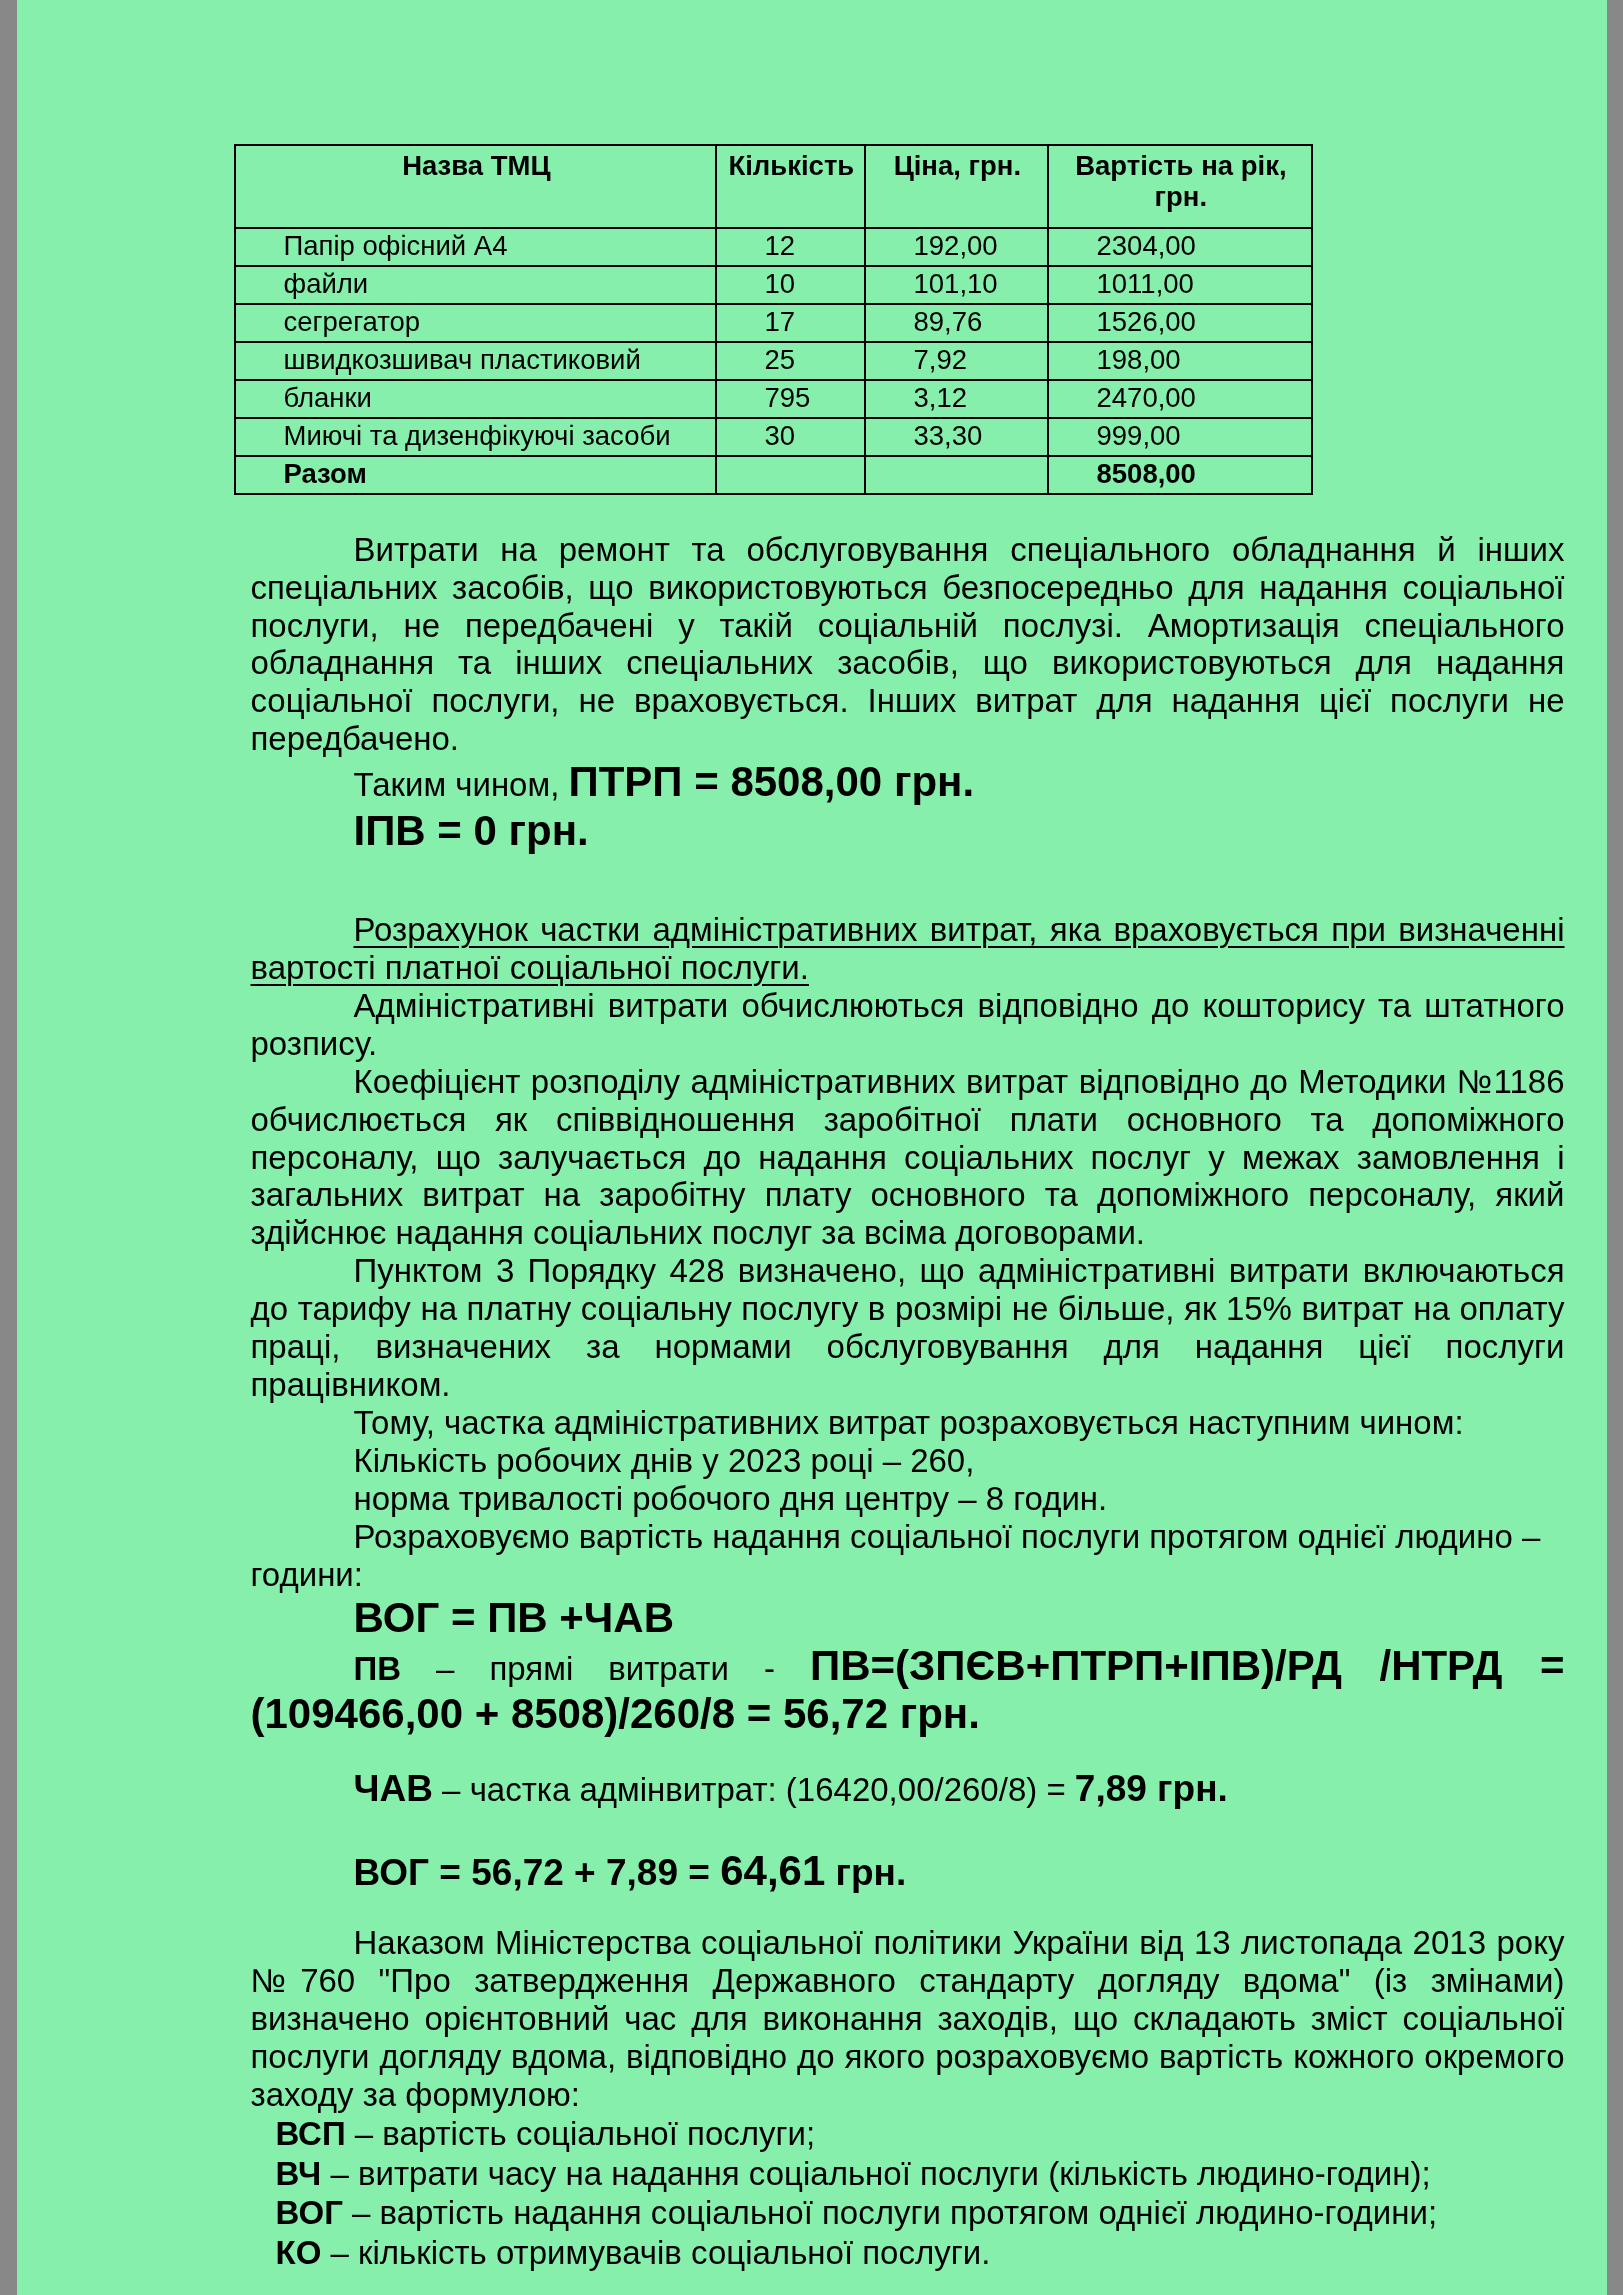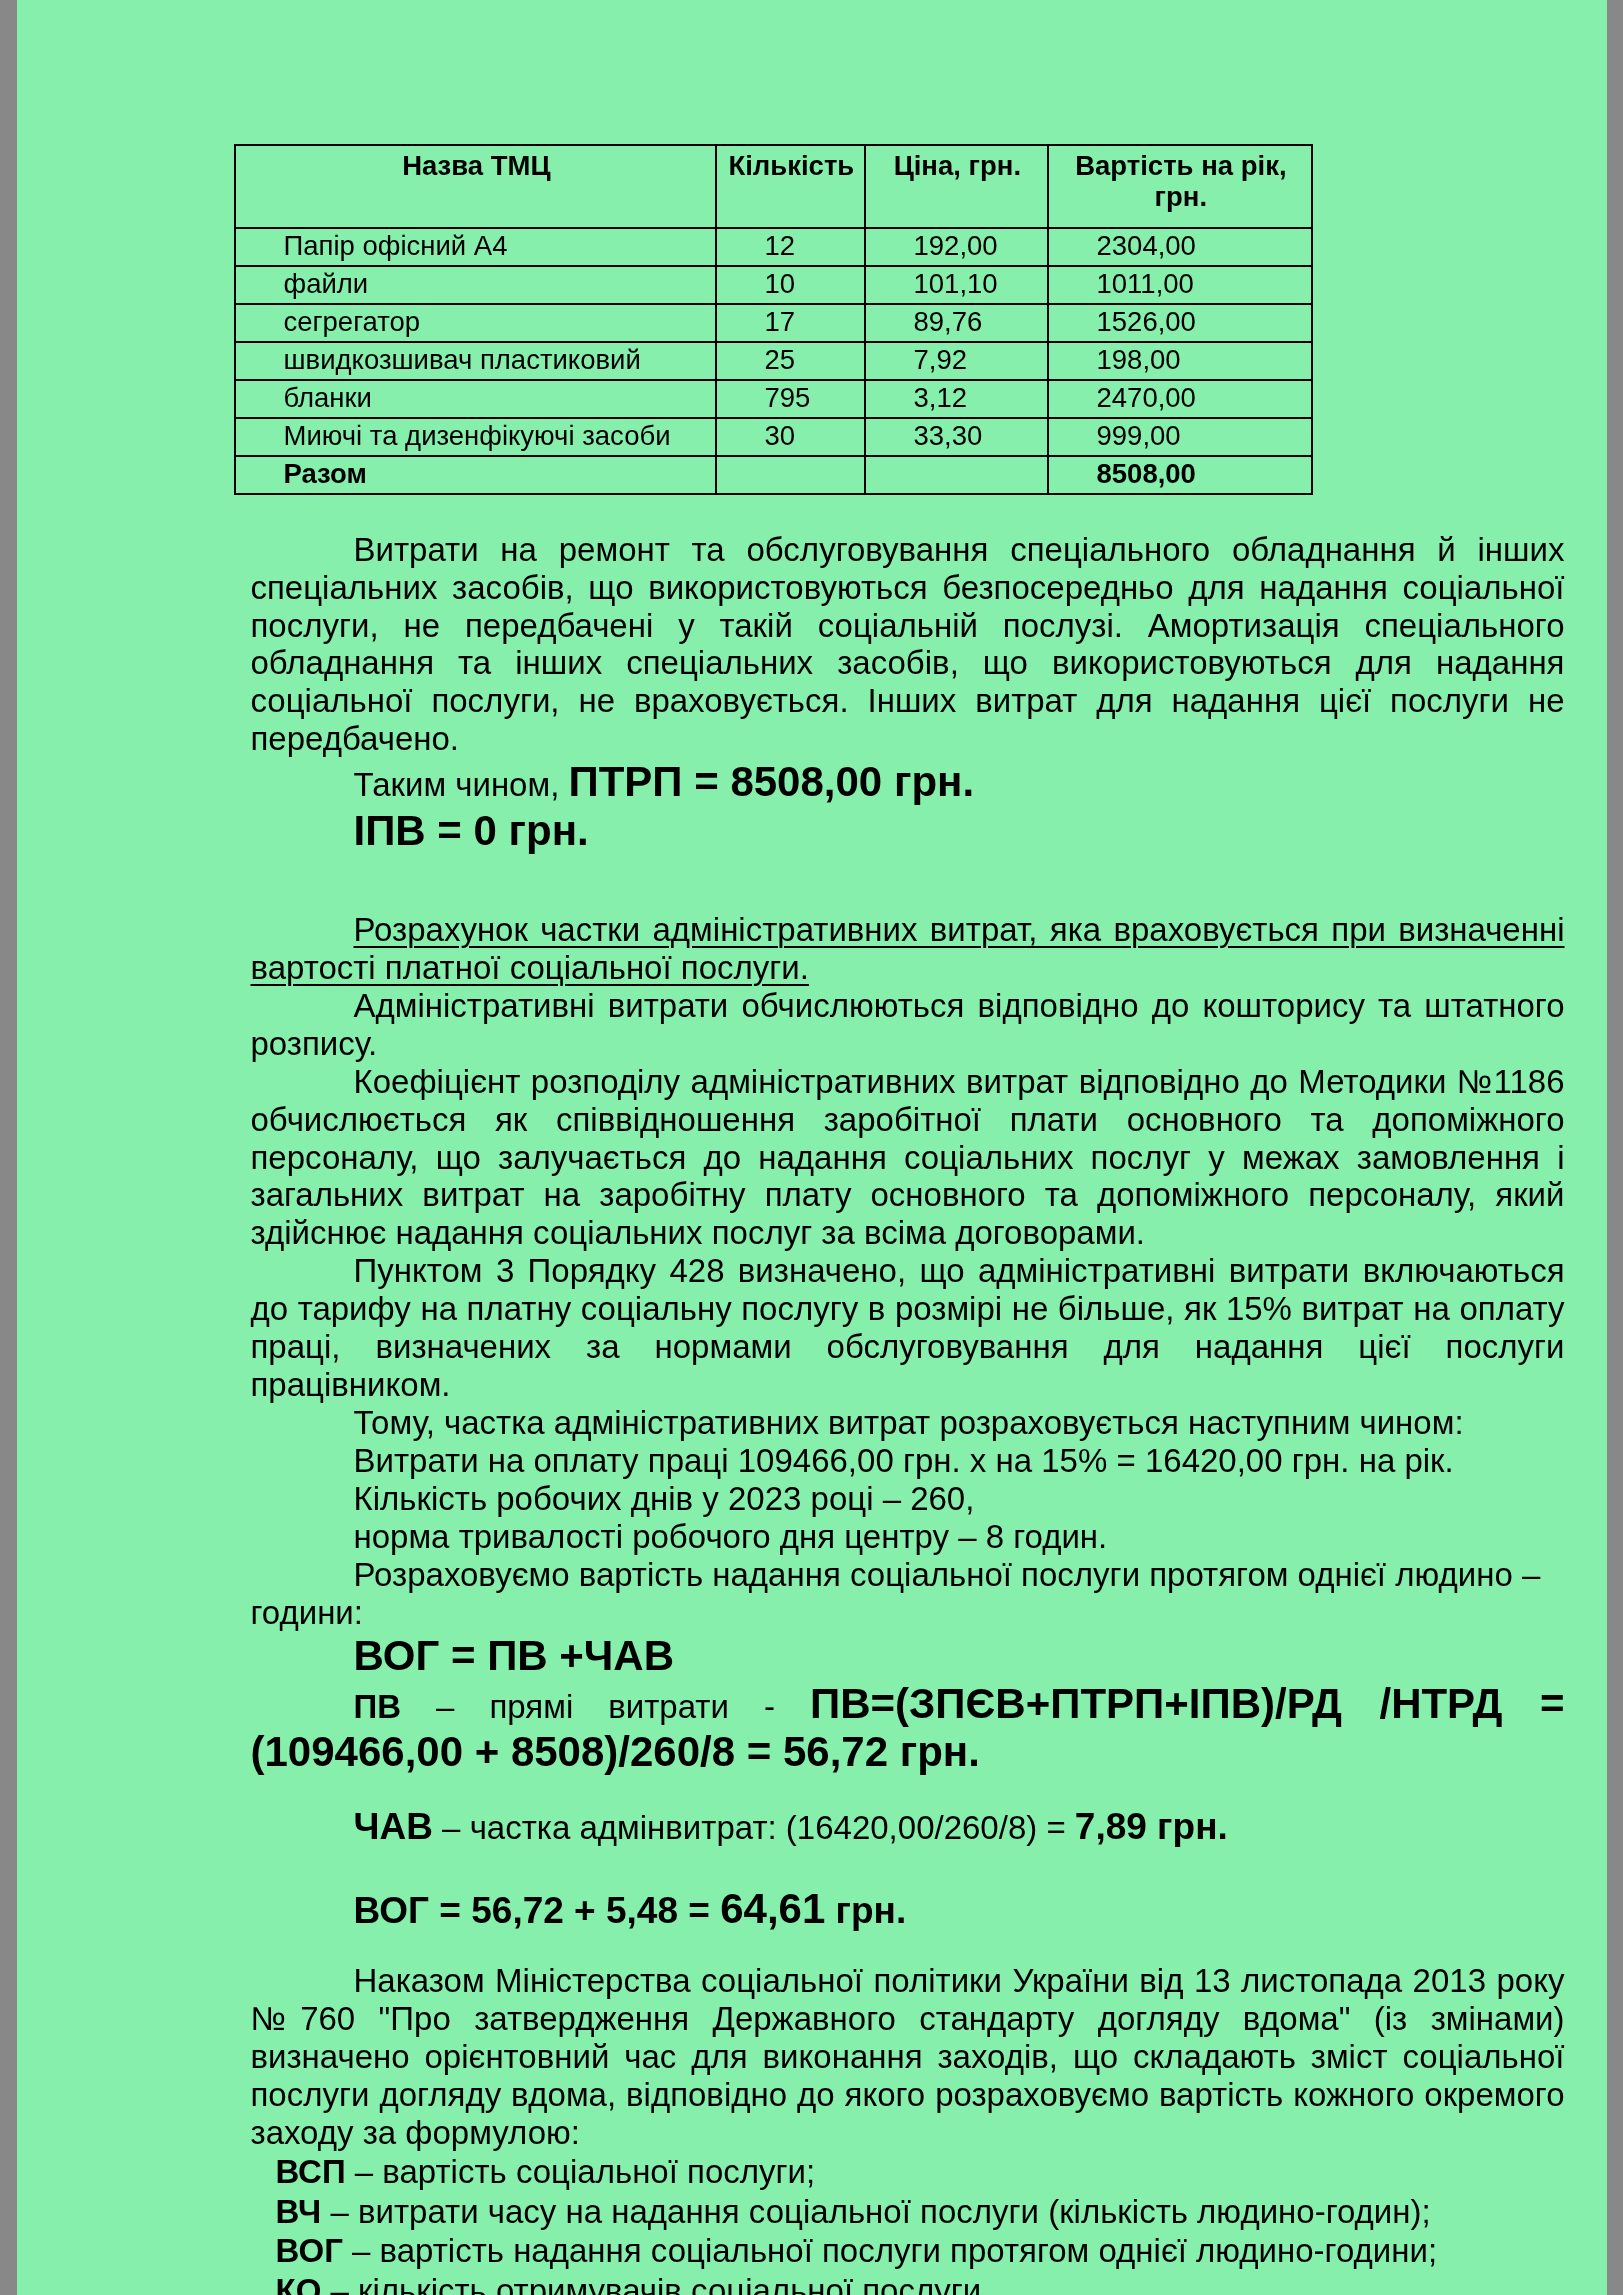--- a/index.html
+++ b/index.html
@@ -138,32 +138,31 @@
 
     <p class="just ind heading"><span class="underline">Розрахунок частки адміністративних витрат, яка враховується при визначенні вартості платної соціальної послуги.</span></p>
 
     <p class="just ind">Адміністративні витрати обчислюються відповідно до кошторису та штатного розпису.</p>
 
     <p class="just ind">Коефіцієнт розподілу адміністративних витрат відповідно до Методики №1186 обчислюється як співвідношення заробітної плати основного та допоміжного персоналу, що залучається до надання соціальних послуг у межах замовлення і загальних витрат на заробітну плату основного та допоміжного персоналу, який здійснює надання соціальних послуг за всіма договорами.</p>
 
     <p class="just ind">Пунктом 3 Порядку 428 визначено, що адміністративні витрати включаються до тарифу на платну соціальну послугу в розмірі не більше, як 15% витрат на оплату праці, визначених за нормами обслуговування для надання цієї послуги працівником.</p>
 
     <p class="ind">Тому, частка адміністративних витрат розраховується наступним чином:</p>
-    <p class="ind">Витрати на оплату праці 109466,00 грн. х на 15% = 16420,00 грн. на рік.</p>
     <p class="ind">Кількість робочих днів у 2023 році – 260,</p>
     <p class="ind">норма тривалості робочого дня центру – 8 годин.</p>
     <p class="ind">Розраховуємо вартість надання соціальної послуги протягом однієї людино – години:</p>
 
     <p class="ind big">ВОГ = ПВ +ЧАВ</p>
 
     <p class="just ind"><span class="bold">ПВ</span><span> – прямі витрати - </span><span class="big">ПВ=(ЗПЄВ+ПТРП+ІПВ)/РД /НТРД = (109466,00 + 8508)/260/8 = 56,72 грн.</span></p>
 
     <p class="ind chav"><span class="mid">ЧАВ</span><span> – частка адмінвитрат: (16420,00/260/8) = </span><span class="mid">7,89 грн.</span></p>
 
-    <p class="ind vog2"><span class="mid">ВОГ = 56,72 + 5,48 = </span><span class="big">64,61</span><span class="mid"> грн.</span></p>
+    <p class="ind vog2"><span class="mid">ВОГ = 56,72 + 7,89 = </span><span class="big">64,61</span><span class="mid"> грн.</span></p>
 
     <p class="just ind nakaz">Наказом Міністерства соціальної політики України від 13 листопада 2013 року №760 "Про затвердження Державного стандарту догляду вдома" (із змінами) визначено орієнтовний час для виконання заходів, що складають зміст соціальної послуги догляду вдома, відповідно до якого розраховуємо вартість кожного окремого заходу за формулою:</p>
 
 
     <div class="defs">
       <p><span class="bold">ВСП</span><span> – вартість соціальної послуги;</span></p>
       <p><span class="bold">ВЧ</span><span> – витрати часу на надання соціальної послуги (кількість людино-годин);</span></p>
       <p><span class="bold">ВОГ</span><span> – вартість надання соціальної послуги протягом однієї людино-години;</span></p>
       <p><span class="bold">КО</span><span> – кількість отримувачів соціальної послуги.</span></p>
     </div>

